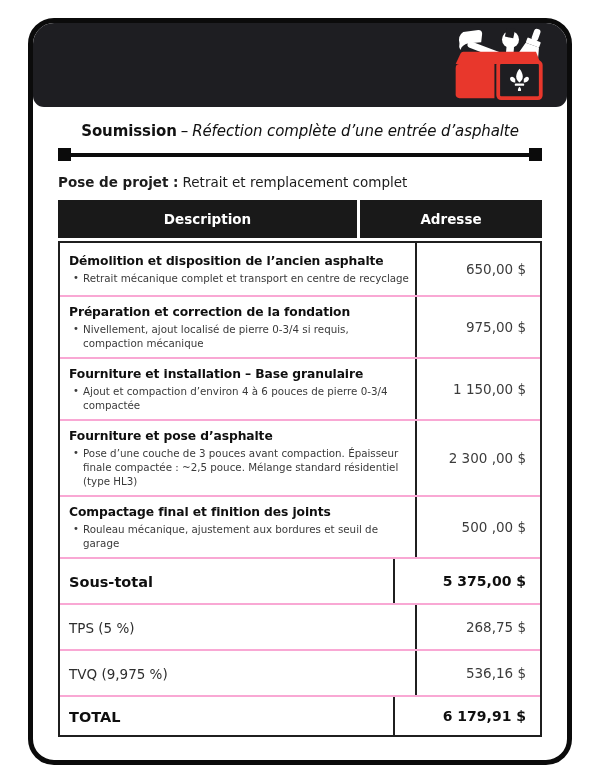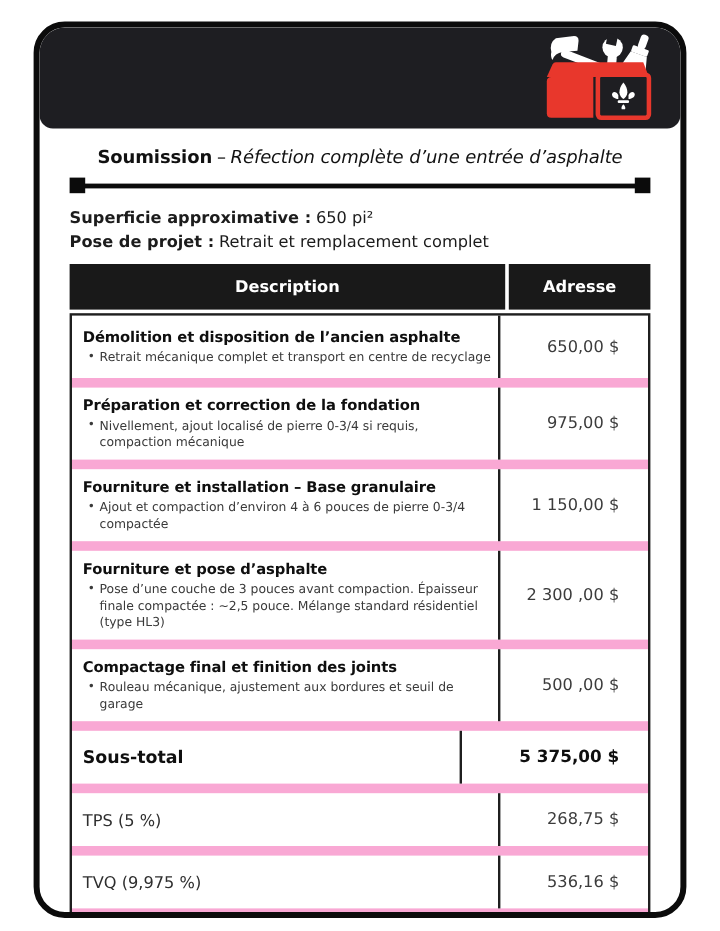--- a/index.html
+++ b/index.html
@@ -17,29 +17,29 @@
   .divider { display:flex; align-items:center; margin-top:8px; height:13px; }
   .divider .cap { width:13px; height:13px; background:#0b0b0b; flex:none; }
   .divider .line { flex:1; height:4px; background:#0b0b0b; margin:0 -1px; }
   .info { margin-top:11px; font-size:13.5px; line-height:20px; color:#1c1c1c; }
   .info-label { font-weight:bold; }
   .info-value { margin-left:4px; }
   .qtable { margin-top:8px; }
   .thead { display:flex; gap:3px; margin-bottom:3px; }
   .th { background:#191919; color:#fff; font-weight:bold; font-size:13.5px; height:38px;
     display:flex; align-items:center; justify-content:center; }
-  .th-desc { width:363px; }
+  .th-desc { width:299px; }
   .th-amt { flex:1; }
   .tbody { border:2px solid #1f1f1f; }
-  .row { display:flex; border-bottom:8px solid #f9a8d4; }
+  .row { display:flex; border-bottom:2px solid #f9a8d4; }
   .tbody > .row:last-of-type { border-bottom:none; }
   .cell-desc { width:357px; border-right:2px solid #1f1f1f; padding:8px 5px 6px 9px;
     display:flex; flex-direction:column; justify-content:center; min-height:52px; }
   .cell-amt { flex:1; display:flex; align-items:center; justify-content:flex-end;
-    padding-right:24px; font-size:13.5px; color:#3c3c3c; white-space:nowrap; }
+    padding-right:14px; font-size:13.5px; color:#3c3c3c; white-space:nowrap; }
   .item-title { font-size:12.3px; font-weight:bold; color:#0f0f0f; letter-spacing:-0.1px; }
   .bullet-line { display:flex; font-size:10.3px; color:#3a3a3a; margin-top:3px; line-height:1.4; }
   .bullet-dot { width:14px; text-align:center; flex:none; font-size:10px; }
   .srow .cell-desc { min-height:44px; }
   .srow .slabel { font-size:13.5px; color:#2e2e2e; }
   .srow.bold-row .slabel { font-weight:bold; font-size:14.5px; color:#0f0f0f; }
   .srow.bold-row .cell-amt { font-weight:bold; color:#0f0f0f; font-size:14px;margin-left:48px; }
   .srow:nth-last-of-type(1) .cell-desc { min-height:38px; }
 </style>
 </head>
@@ -87,23 +87,20 @@
     </div>
 
     <div class="divider">
       <span class="cap"></span>
       <span class="line"></span>
       <span class="cap"></span>
     </div>
 
     <div class="info">
 
-        <div class="info-line">
-          <span class="info-label">Superficie approximative :</span><span class="info-value">650 pi²</span>
-        </div>
 
         <div class="info-line">
           <span class="info-label">Pose de projet :</span><span class="info-value">Retrait et remplacement complet</span>
         </div>
 
 
     </div>
 
     <div class="qtable">
       <div class="thead">

